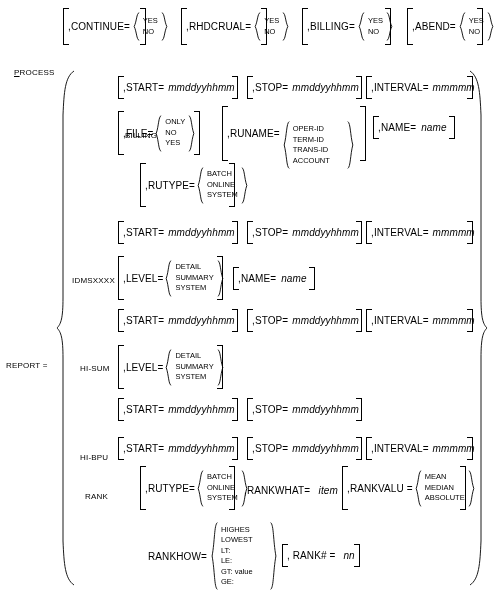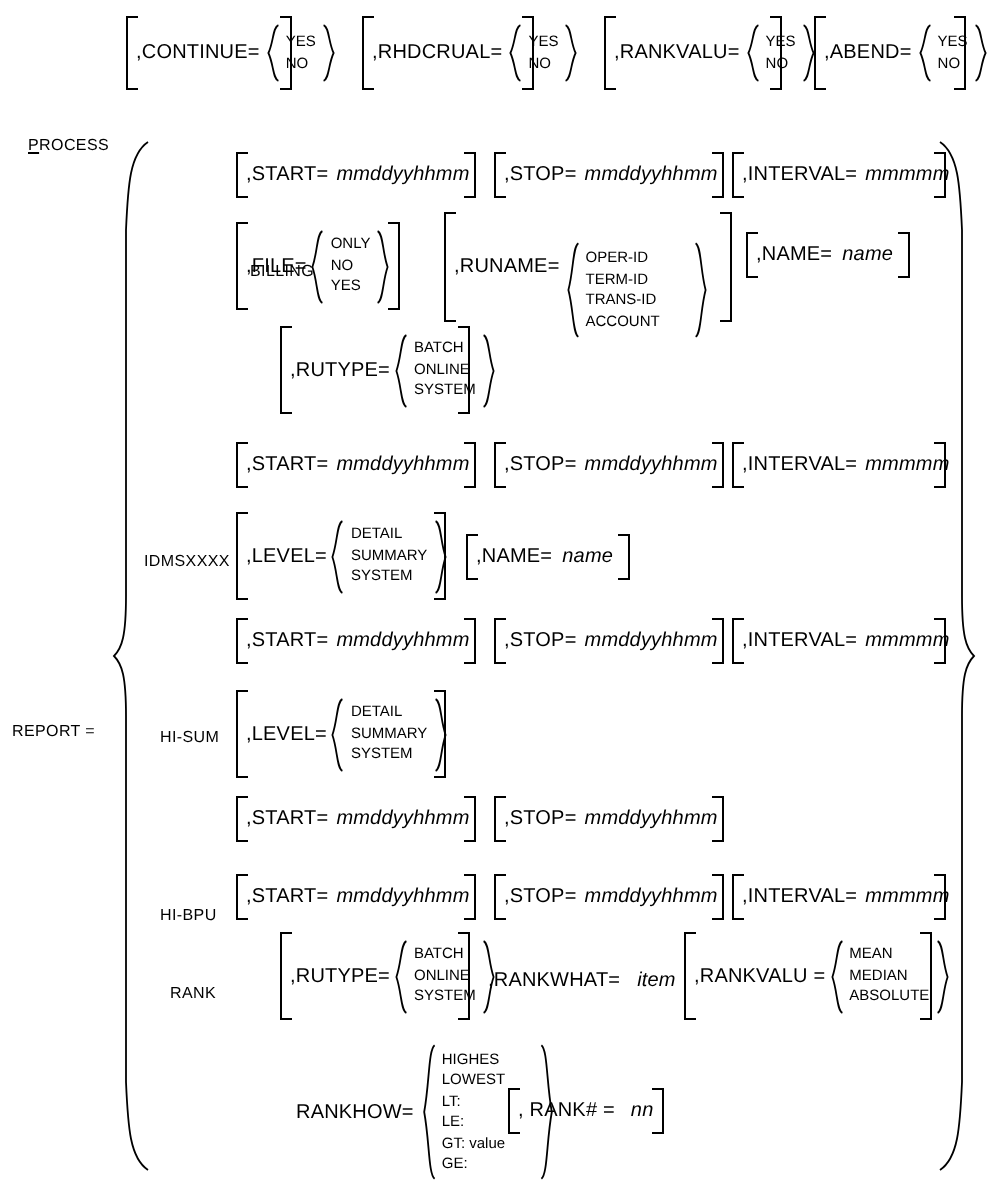--- a/index.html
+++ b/index.html
@@ -84,21 +84,21 @@
           </svg>
         </div>
     </div>
   </div>
 </div>
 
 <div class="brk" style="left:302px;top:8px;width:89px;height:37px;">
   <div class="bl"></div>
   <div class="br"></div>
   <div class="bc">
-    <span class="kw">,RANKVALU=</span>
+    <span class="kw">,BILLING=</span>
     <div class="cur" style="position:relative;height:29px;width:32px;margin-left:3px;">
       <div class="cl">
           <svg viewBox="0 0 7 29" preserveAspectRatio="none">
             <path d="M6.2 0.6 C3.4 1.6 3.8 9 1.2 14.5 C3.8 20 3.4 27.4 6.2 28.4" fill="none" stroke="#000" stroke-width="0.9"></path>
           </svg>
         </div>
       <div class="cc">
         <div class="opt">YES</div>
         <div class="opt">NO</div>
       </div>
@@ -501,20 +501,20 @@
       <div class="opt">GE:</div>
     </div>
     <div class="cr">
         <svg viewBox="0 0 7 68" preserveAspectRatio="none">
           <path d="M0.7 0.6 C3.8 3 3.2 19 5.9 34 C3.2 49 3.8 65 0.7 67.4" fill="none" stroke="#000" stroke-width="0.9"></path>
         </svg>
       </div>
   </div>
 </div>
 
-<div class="brk" style="left:254px;top:544px;width:78px;height:23px;">
+<div class="brk" style="left:282px;top:544px;width:78px;height:23px;">
   <div class="bl"></div>
     <div class="br"></div>
   <div class="bc">
     <span class="kw">, RANK# =</span>
     <span class="kw var" style="margin-left:8px;">nn</span>
   </div>
 </div>
 
 </body></html>

